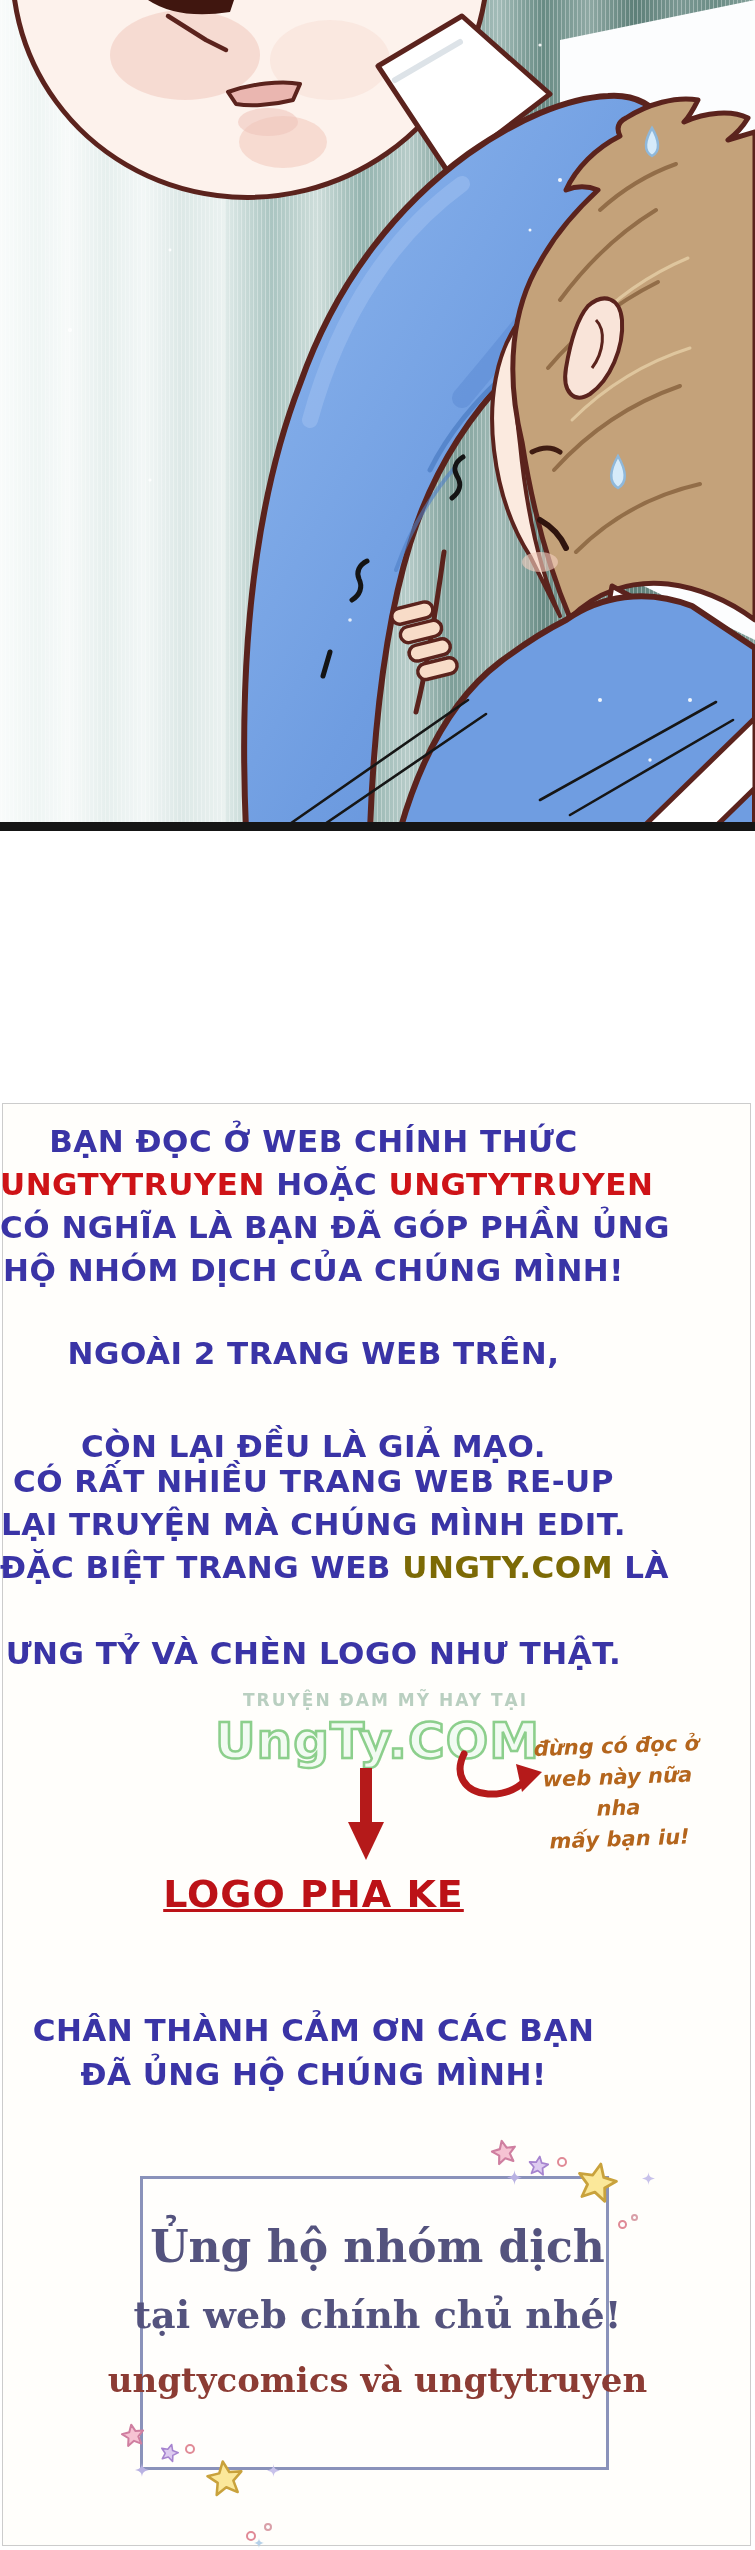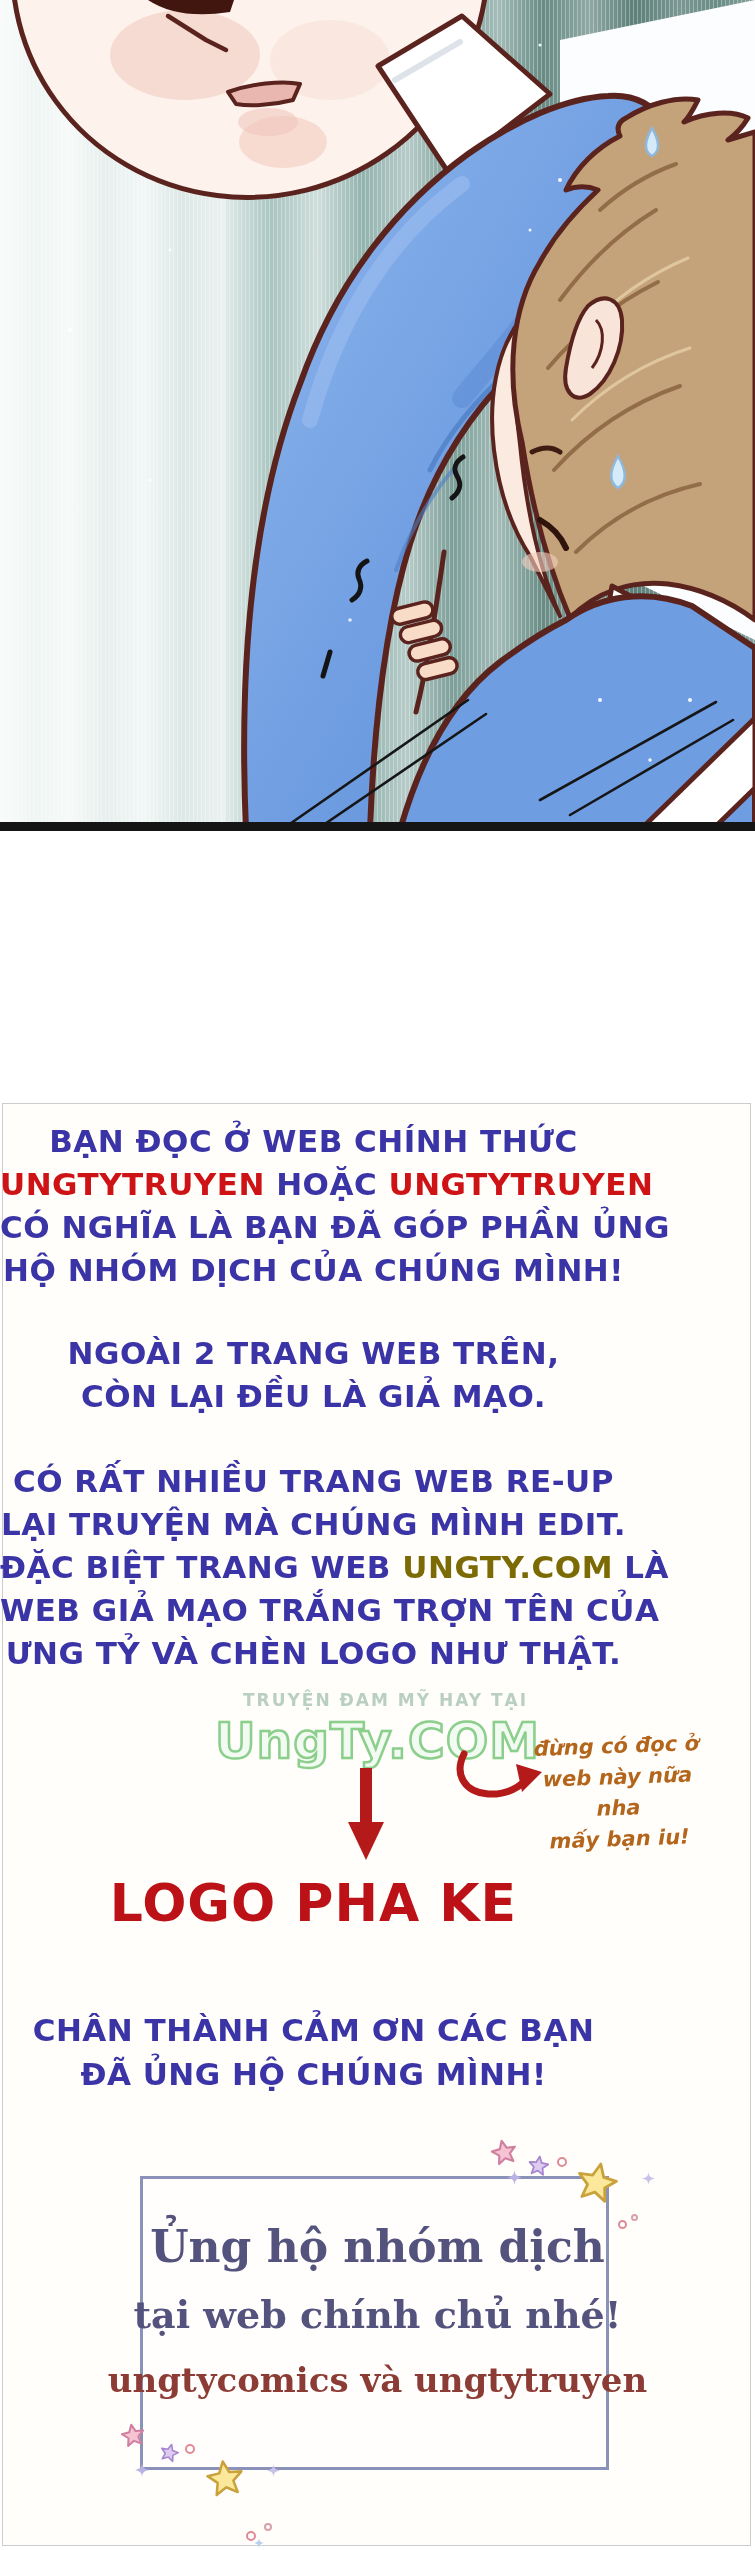--- a/index.html
+++ b/index.html
@@ -14,21 +14,21 @@
     position:absolute; left:2px; top:1103px; width:749px; height:1443px;
     border:1px solid #cccccc; background:#fffefb; box-sizing:border-box;
   }
 
   
   .tl {
     position:absolute; left:0; width:627px; text-align:center;
     font-weight:bold; line-height:1.2; white-space:nowrap;
   }
   .fs31 { font-size:31px; letter-spacing:.5px; }
-  .fs38 { font-size:52px; letter-spacing:1px; }
+  .fs38 { font-size:38px; letter-spacing:1px;text-decoration:underline; }
   .c-blue  { color:#3a34a6; }
   .c-red   { color:#ce1317; }
   .c-olive { color:#7c6a05; }
   .c-capred{ color:#bc1217; }
 
   .logo-tagline {
     position:absolute; left:8px; top:1690px; width:755px; text-align:center;
     font-weight:bold; font-size:17px; letter-spacing:2px; color:#b9cfc0;
   }
   .logo-brand {
@@ -215,26 +215,25 @@
   </svg>
 
   <div class="outer-box"></div>
 
   <div class="tl fs31 c-blue" style="top:1123px">BẠN ĐỌC Ở WEB CHÍNH THỨC</div>
   <div class="tl fs31" style="top:1166px"><span class="c-red">UNGTYTRUYEN</span><span class="c-blue"> HOẶC </span><span class="c-red">UNGTYTRUYEN</span></div>
   <div class="tl fs31 c-blue" style="top:1209px">CÓ NGHĨA LÀ BẠN ĐÃ GÓP PHẦN ỦNG</div>
   <div class="tl fs31 c-blue" style="top:1252px">HỘ NHÓM DỊCH CỦA CHÚNG MÌNH!</div>
 
   <div class="tl fs31 c-blue" style="top:1335px">NGOÀI 2 TRANG WEB TRÊN,</div>
-  <div class="tl fs31 c-blue" style="top:1378px">CÒN LẠI ĐỀU LÀ GIẢ MẠO.</div>
+  <div class="tl fs31 c-blue" style="top:1428px">CÒN LẠI ĐỀU LÀ GIẢ MẠO.</div>
 
   <div class="tl fs31 c-blue" style="top:1463px">CÓ RẤT NHIỀU TRANG WEB RE-UP</div>
   <div class="tl fs31 c-blue" style="top:1506px">LẠI TRUYỆN MÀ CHÚNG MÌNH EDIT.</div>
   <div class="tl fs31" style="top:1549px"><span class="c-blue">ĐẶC BIỆT TRANG WEB </span><span class="c-olive">UNGTY.COM</span><span class="c-blue"> LÀ</span></div>
-  <div class="tl fs31 c-blue" style="top:1592px">WEB GIẢ MẠO TRẮNG TRỢN TÊN CỦA</div>
   <div class="tl fs31 c-blue" style="top:1635px">ƯNG TỶ VÀ CHÈN LOGO NHƯ THẬT.</div>
 
   <div class="logo-tagline">TRUYỆN ĐAM MỸ HAY TẠI</div>
   <div class="logo-brand">UngTy.COM</div>
 
   <svg class="arrow-svg" style="left:346px; top:1768px" width="40" height="94" viewBox="0 0 40 94">
     <rect x="14" y="0" width="12" height="58" fill="#b51a1a"></rect>
     <path d="M2,54 L38,54 L20,92 Z" fill="#b51a1a"></path>
   </svg>
 

